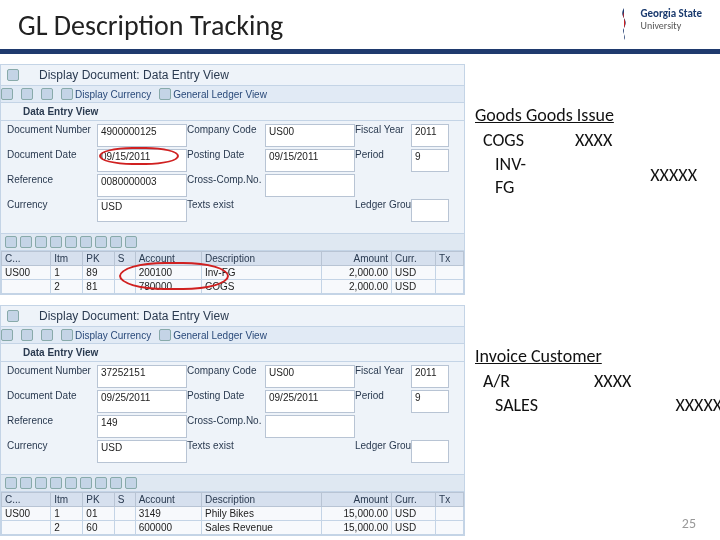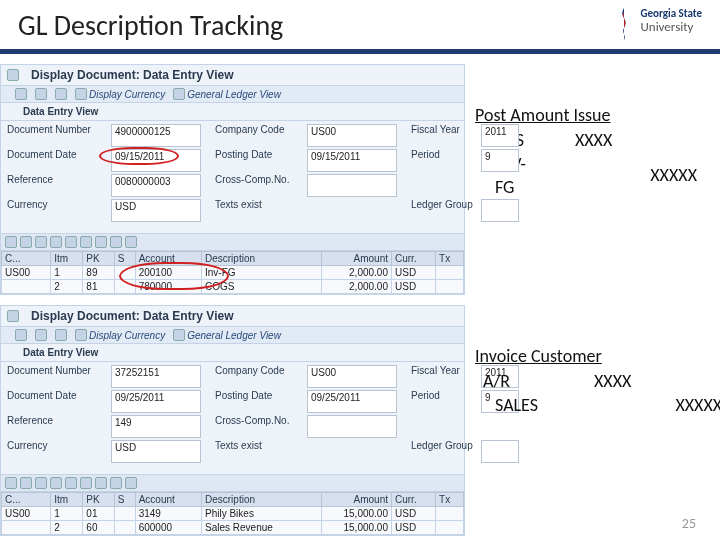--- a/index.html
+++ b/index.html
@@ -3,31 +3,31 @@
 <meta charset="utf-8">
 <style>
   * { box-sizing: border-box; margin: 0; padding: 0; }
   body { width: 720px; height: 540px; font-family: Calibri, Arial, sans-serif; background: #fff; position: relative; overflow: hidden; }
   .header { display: flex; justify-content: space-between; align-items: flex-start; padding: 8px 18px 0 18px; }
   .title { font-size: 28px; font-weight: 400; color: #222; }
   .logo { display: flex; align-items: flex-start; gap: 4px; }
   .logo-flame { width: 24px; height: 32px; position: relative; }
   .logo-flame svg { width: 100%; height: 100%; }
   .logo-text { font-size: 11px; line-height: 1.1; color: #1a3a6e; font-weight: 600; }
-  .logo-text .uni { font-size: 13px; color: #555; font-weight: 400; }
+  .logo-text .uni { font-size: 10px; color: #555; font-weight: 400; }
   .title-rule { height: 5px; background: #1f3a6e; margin: 6px 0 10px 0; }
   .content { display: flex; flex-direction: column; gap: 2px; padding: 0 8px 0 0; }
   .row { display: flex; align-items: flex-start; gap: 10px; }
   .sap-panel { border: 1px solid #c4d4e6; background: #eef3f9; font-family: Arial, sans-serif; font-size: 10px; color: #2a3a50; width: 465px; }
-  .sap-heading { display: flex; align-items: center; gap: 12px; padding: 3px 6px; background: #eef3f9; font-weight: 700; font-size: 12px; color: #2a3a50; }
-  .sap-toolbar { display: flex; align-items: center; gap: 8px; padding: 2px 14px; background: #e1eaf5; border-top: 1px solid #c4d4e6; border-bottom: 1px solid #c4d4e6; font-style: italic; }
+  .sap-heading { display: flex; align-items: center; gap: 20px; padding: 3px 6px; background: #eef3f9; font-weight: 400; font-size: 12px; color: #2a3a50; }
+  .sap-toolbar { display: flex; align-items: center; gap: 8px; padding: 2px 0; background: #e1eaf5; border-top: 1px solid #c4d4e6; border-bottom: 1px solid #c4d4e6; }
   .tb-btn { display: flex; align-items: center; gap: 2px; font-size: 10px; color: #2a4a7a; }
   .icon-mini { width: 12px; height: 12px; background: #c4d4e6; border: 1px solid #8aa; border-radius: 2px; }
   .data-view { padding: 3px 22px; font-size: 10px; background: #eef3f9; border-bottom: 1px solid #c4d4e6; font-weight: 700; color: #2a3a50; }
-  .form-grid { display: grid; grid-template-columns: 90px 90px 78px 90px 56px 40px; gap: 2px 14px; padding: 3px 6px 5px 6px; background: #eef3f9; font-size: 10px; }
+  .form-grid { display: grid; grid-template-columns: 90px 90px 78px 90px 56px 40px; gap: 2px 0; padding: 3px 6px 5px 6px; background: #eef3f9; font-size: 10px; }
   .lbl { color: #2a3a50; white-space: nowrap; }
   .inp { border: 1px solid #b8c4d4; background: #fff; height: 23px; padding: 0 3px; font-size: 10px; line-height: 14px; color: #222; white-space: nowrap; overflow: hidden; }
   .inp.small { width: 38px; }
   .circled-red { border: 2px solid #d02020; border-radius: 50% / 60%; padding: 0 6px; display: inline-block; position: absolute; }
   .tbl-toolbar { display: flex; gap: 3px; padding: 2px 4px; background: #dfe8f2; border-top: 1px solid #c4d4e6; border-bottom: 1px solid #c4d4e6; }
   .tbl { width: 100%; border-collapse: collapse; font-size: 10px; }
   .tbl th { background: #d6e0ee; border: 1px solid #b8c4d4; padding: 1px 3px; text-align: left; font-weight: 400; color: #2a3a50; }
   .tbl td { border: 1px solid #c4d4e6; padding: 1px 3px; background: #f7f9fc; color: #222; }
   .tbl td.num { text-align: right; }
   .side-text { font-family: Calibri, Arial, sans-serif; font-size: 18px; line-height: 1.25; color: #111; width: 230px; padding-top: 40px; }
@@ -157,21 +157,21 @@
           <td class="num">2,000.00</td>
               <td>USD</td>
               <td></td>
         </tr>
       </tbody>
         </table>
       <span class="circled-red" style="bottom:4px; left:118px; width:110px; height:28px;"></span>
     </div>
 
     <div class="side-text">
-      <div class="u">Post Amount Issue</div>
+      <div class="u">Goods Goods Issue</div>
       <table class="je">
         <tbody>
             <tr>
               <td>COGS</td>
               <td style="padding-left:30px">XXXX</td>
               <td></td>
             </tr>
         <tr>
               <td style="padding-left:18px">INV-FG</td>
               <td></td>

